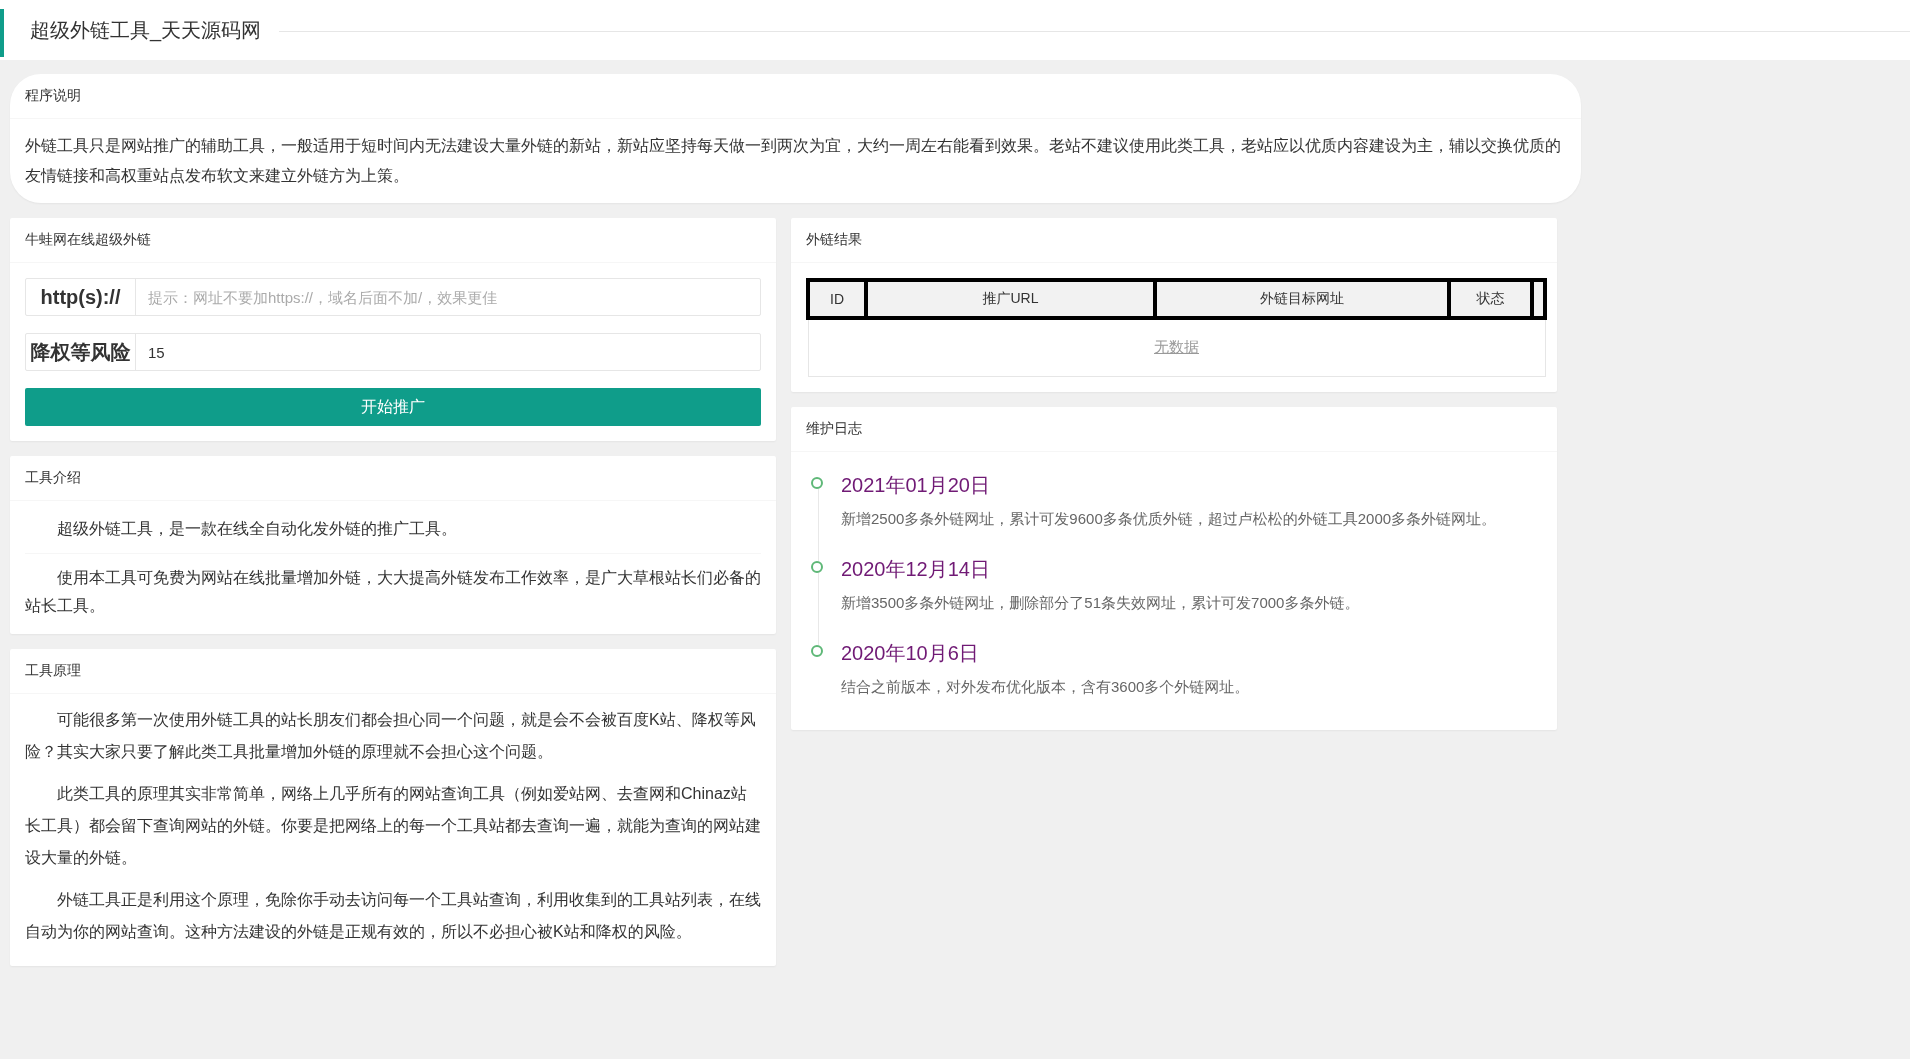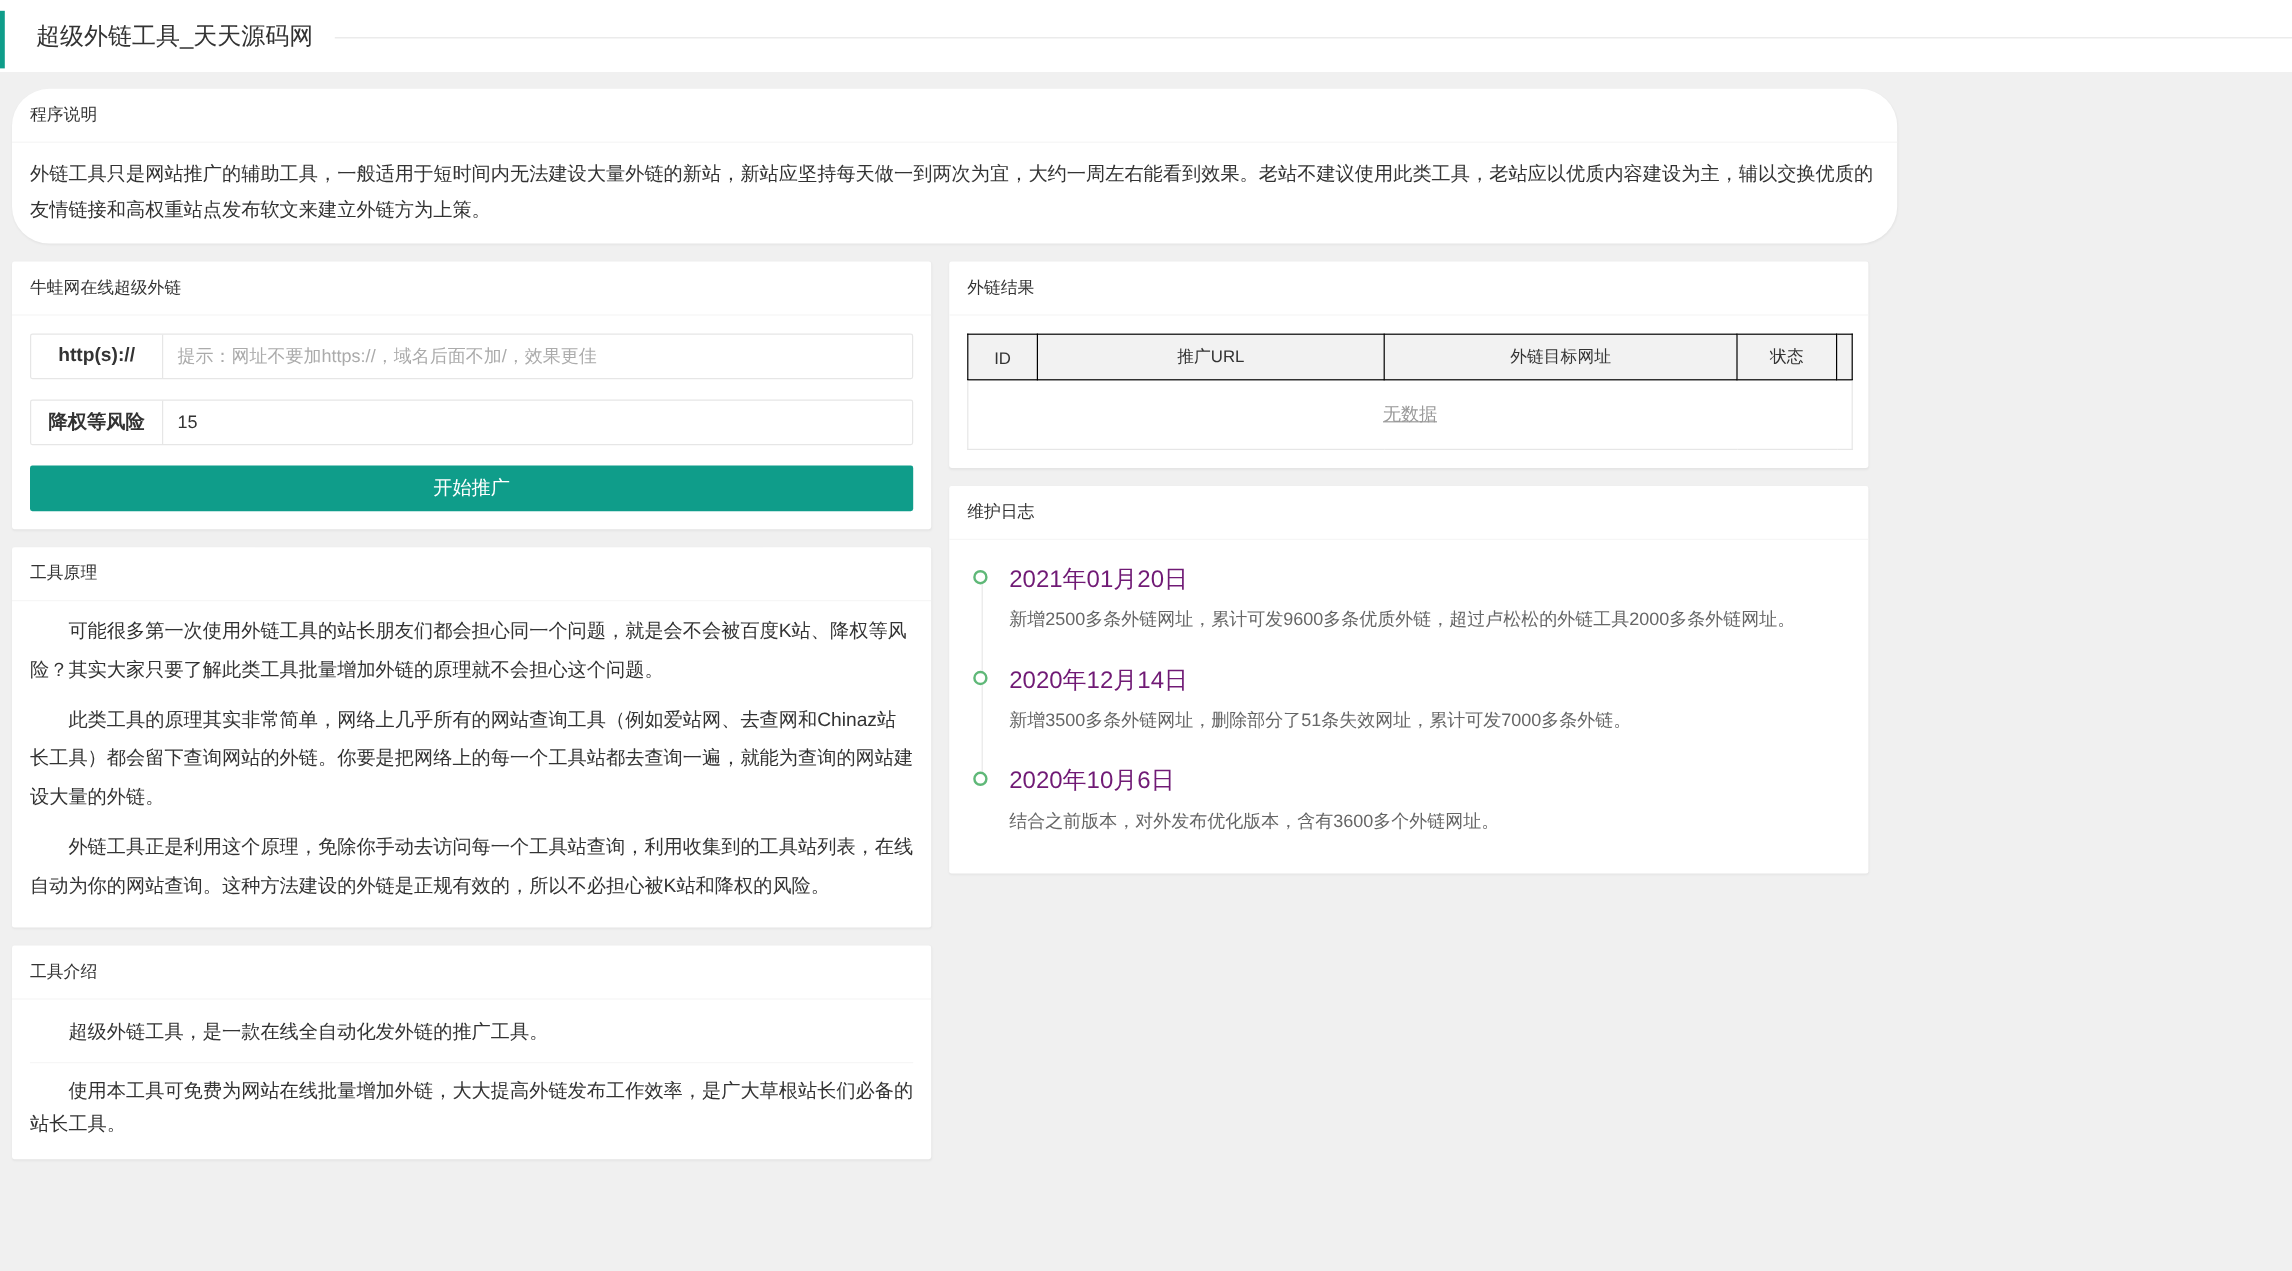--- a/index.html
+++ b/index.html
@@ -75,21 +75,21 @@
     border: 1px solid #e6e6e6;
     border-radius: 2px;
     margin-bottom: 17px;
     background: #fff;
   }
   .form-label {
     width: 110px;
     display: flex;
     align-items: center;
     justify-content: center;
-    font-size: 16px;
+    font-size: 20px;
     font-weight: bold;
     color: #333;
     border-right: 1px solid #e6e6e6;
     flex: none;
   }
   .form-input {
     flex: 1;
     min-width: 0;
     border: none;
     outline: none;
@@ -138,21 +138,21 @@
   
   .result-body { padding: 15px; }
   .result-table {
     width: 100%;
     border-collapse: collapse;
     table-layout: fixed;
     font-size: 14px;
   }
   .result-table th {
     background: #f2f2f2;
-    border: 1px solid #000000;
+    border: 4px solid #000000;
     height: 38px;
     font-weight: 400;
     color: #333;
     text-align: center;
     padding: 0 4px;
   }
   .result-table td.empty-cell {
     border: 1px solid #e6e6e6;
     height: 58px;
     text-align: center;
@@ -221,33 +221,33 @@
             </div>
             <div class="form-row">
               <div class="form-label">降权等风险</div>
               <input class="form-input" type="text" value="15" style="">
             </div>
             <button class="submit-btn">开始推广</button>
           </div>
         </section>
 
         <section class="card">
+          <div class="card-header">工具介绍</div>
+          <div class="intro-body">
+            <div class="intro-item">超级外链工具，是一款在线全自动化发外链的推广工具。</div>
+            <div class="intro-item">使用本工具可免费为网站在线批量增加外链，大大提高外链发布工作效率，是广大草根站长们必备的站长工具。</div>
+          </div>
+        </section>
+
+        <section class="card">
           <div class="card-header">工具原理</div>
           <div class="principle-body">
             <p>可能很多第一次使用外链工具的站长朋友们都会担心同一个问题，就是会不会被百度K站、降权等风险？其实大家只要了解此类工具批量增加外链的原理就不会担心这个问题。</p>
             <p>此类工具的原理其实非常简单，网络上几乎所有的网站查询工具（例如爱站网、去查网和Chinaz站长工具）都会留下查询网站的外链。你要是把网络上的每一个工具站都去查询一遍，就能为查询的网站建设大量的外链。</p>
             <p>外链工具正是利用这个原理，免除你手动去访问每一个工具站查询，利用收集到的工具站列表，在线自动为你的网站查询。这种方法建设的外链是正规有效的，所以不必担心被K站和降权的风险。</p>
-          </div>
-        </section>
-
-        <section class="card">
-          <div class="card-header">工具介绍</div>
-          <div class="intro-body">
-            <div class="intro-item">超级外链工具，是一款在线全自动化发外链的推广工具。</div>
-            <div class="intro-item">使用本工具可免费为网站在线批量增加外链，大大提高外链发布工作效率，是广大草根站长们必备的站长工具。</div>
           </div>
         </section>
 
       </div>
 
       <div class="col">
 
         <section class="card">
           <div class="card-header">外链结果</div>
           <div class="result-body">

